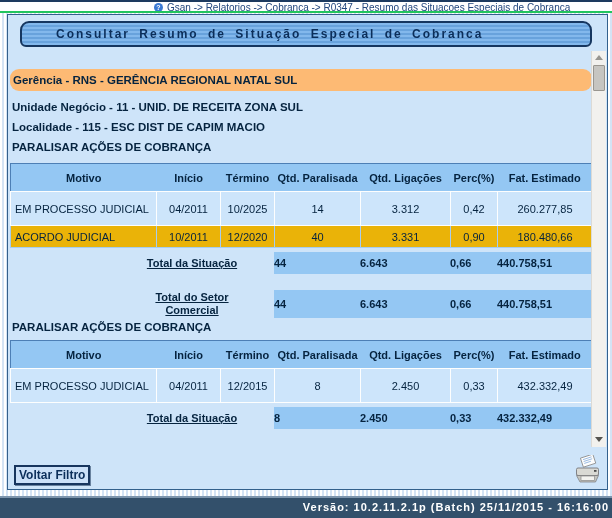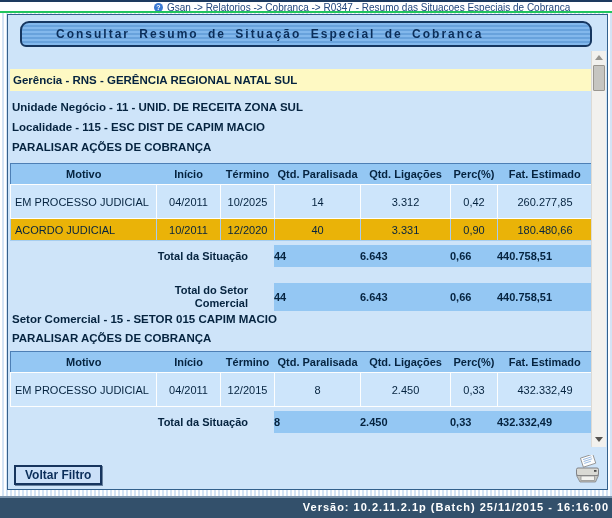--- a/index.html
+++ b/index.html
@@ -39,50 +39,50 @@
     line-height:22px; padding-left:34px;
     white-space:nowrap; overflow:hidden;
   }
 
   .content {
     position:absolute; left:2px; top:40px; width:582px; height:392px;
     overflow:hidden; color:#05233f;
   }
 
   .gerencia-bar {
-    margin-top:14px; height:22px; line-height:22px; background:#fef9c3;
+    margin-top:14px; height:22px; line-height:22px; background:#fdba74;
     font-size:11.5px; font-weight:bold; padding-left:3px;
-    white-space:nowrap; overflow:hidden;
+    white-space:nowrap; overflow:hidden;border-radius:9px;
   }
   .info-lines { margin-top:6px; }
   .info-line { height:20px; line-height:20px; font-size:11.5px; font-weight:bold; padding-left:2px; white-space:nowrap; }
 
   
   table.rep {
     margin-top:6px; width:582px; border-collapse:collapse; table-layout:fixed;
     font-size:11px; color:#05233f; border:1px solid #4d7fb5;
   }
   table.rep th {
-    background:#94c7f3; height:21px; font-weight:bold; text-align:center;
+    background:#94c7f3; height:28px; font-weight:bold; text-align:center;
     padding:1px 2px; overflow:hidden; white-space:nowrap;
   }
   table.rep td { text-align:center; padding:2px 4px; line-height:14px; overflow:hidden; }
   table.rep td:first-child { text-align:left; }
   tr.row-light { height:34px; }
   tr.row-light td { background:#cde5fb; border:1px solid #fdfefe; }
   tr.row-white { height:22px; }
   tr.row-white td { background:#eab308; border:1px solid #a6cdef; }
 
   
   .total-row { display:flex; margin-top:4px; width:582px; }
   .total-row .tlabel {
     width:264px; font-size:11px; font-weight:bold; text-align:right;
     display:flex; align-items:center; justify-content:flex-end;
   }
-  .total-row .tlabel span { display:inline-block; width:112px; text-align:right; margin-right:26px; line-height:13px; }
+  .total-row .tlabel span { display:inline-block; width:112px; text-align:center; margin-right:26px; line-height:13px;text-decoration:underline; }
   .total-row .band { width:318px; background:#94c7f3; display:flex; align-items:center; }
   .total-row .band .v { font-size:11px; font-weight:bold; text-align:left; }
   .band .v1 { width:86px; } .band .v2 { width:90px; } .band .v3 { width:47px; } .band .v4 { width:95px; }
   .h22 { height:22px; } .h28 { height:28px; } .mt16 { margin-top:16px; }
 
   .section-head { height:18px; line-height:17px; font-size:11.5px; font-weight:bold; padding-left:2px; white-space:nowrap; }
   .section-sub  { height:20px; line-height:19px; font-size:11.5px; font-weight:bold; padding-left:2px; white-space:nowrap; }
 
   
   .scrollbar {
@@ -97,21 +97,21 @@
   .sb-thumb {
     position:absolute; left:1px; top:14px; width:12px; height:26px;
     background:#c6c5c1; border:1px solid #999690; border-radius:1px;
   }
 
   
   .btn-voltar {
     position:absolute; left:6px; top:450px; height:20px;
     background:#cbe0f8; border:2px solid #17355e; box-shadow:1px 1px 0 #69829f;
     color:#0b2e5a; font-size:12px; font-weight:bold; font-family:"Liberation Sans",sans-serif;
-    padding:0 9px; line-height:15px; cursor:pointer;
+    padding:0 3px; line-height:15px; cursor:pointer;
   }
   .printer { position:absolute; right:5px; top:440px; width:28px; height:32px; cursor:pointer; }
 
   
   .footer {
     position:absolute; left:0; bottom:0; width:612px; height:22px;
     background:#33506b; border-top:2px solid #7d95ad;
   }
   .footer .ver {
     position:absolute; right:3px; top:3px; color:#ffffff;
@@ -200,21 +200,20 @@
           <span>Total do Setor Comercial</span>
         </div>
       <div class="band">
         <div class="v v1">44</div>
         <div class="v v2">6.643</div>
         <div class="v v3">0,66</div>
         <div class="v v4">440.758,51</div>
       </div>
     </div>
 
-    <div class="section-head">Setor Comercial - 15 - SETOR 015 CAPIM MACIO</div>
     <div class="section-sub">PARALISAR AÇÕES DE COBRANÇA</div>
 
     <table class="rep" style="margin-top:2px;">
       <colgroup>
         <col style="width:146px">
           <col style="width:64px">
           <col style="width:54px">
         <col style="width:86px">
           <col style="width:90px">
           <col style="width:47px">

